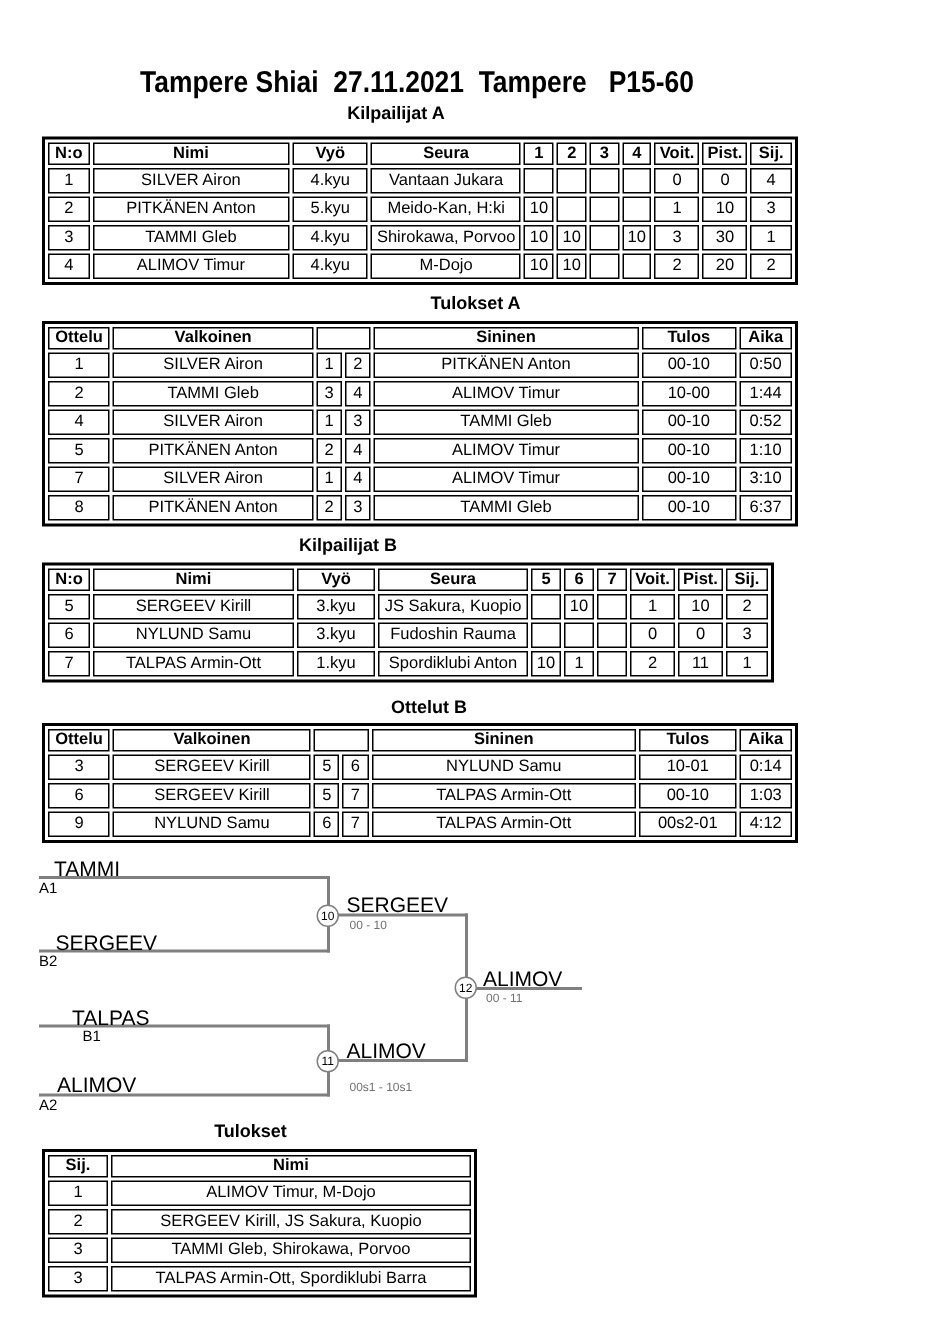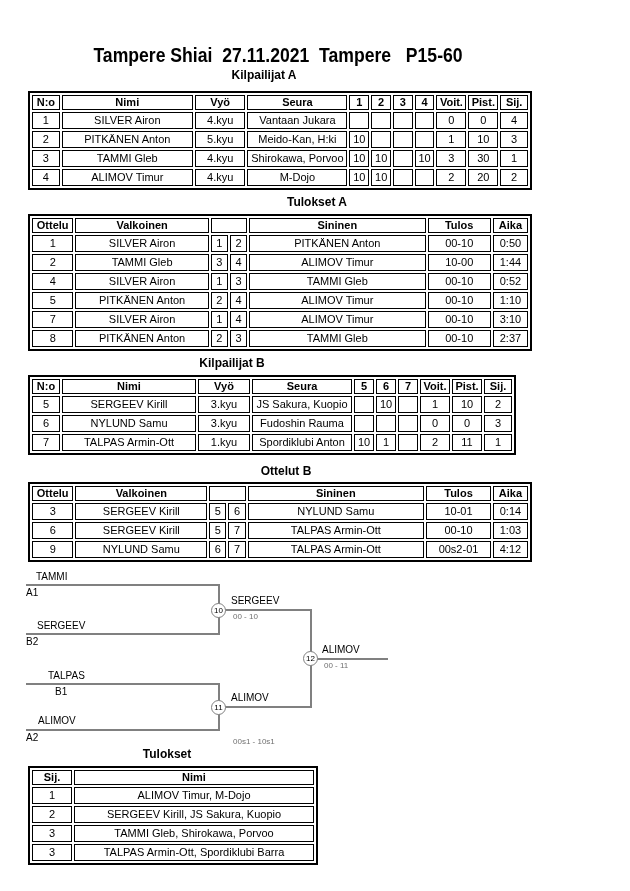--- a/index.html
+++ b/index.html
@@ -28,21 +28,21 @@
 
   #table-kilpailijat-a{left:28px;top:91px;}
   #table-ottelut-a{left:28px;top:214px;}
   #table-kilpailijat-b{left:28px;top:375px;}
   #table-ottelut-b{left:28px;top:482px;}
   #table-tulokset{left:28px;top:766px;}
 
   
   .hline{position:absolute;height:2px;background:#808080;}
   .vline{position:absolute;width:2px;background:#808080;}
-  .bname{position:absolute;font-size:10px;white-space:nowrap;}
+  .bname{position:absolute;font-size:14px;white-space:nowrap;}
   .bseed{position:absolute;font-size:10px;white-space:nowrap;}
   .bscore{position:absolute;font-size:8px;color:#707070;white-space:nowrap;}
   .mcircle{position:absolute;width:13px;height:13px;border:1px solid #808080;
     border-radius:50%;background:#fff;font-size:8px;line-height:13px;
     text-align:center;}
 </style>
 </head>
 <body>
 
 <div id="page">
@@ -214,21 +214,21 @@
           <td>3:10</td>
         </tr>
 
         <tr>
           <td>8</td>
           <td class="al">PITKÄNEN Anton</td>
           <td>2</td>
           <td>3</td>
           <td class="al">TAMMI Gleb</td>
           <td>00-10</td>
-          <td>2:37</td>
+          <td>6:37</td>
         </tr>
       </tbody>
   </table>
 
   <div class="sec-title" style="left:232px;top:356px;">Kilpailijat B</div>
 
   <table class="grid" id="table-kilpailijat-b">
     <colgroup>
         <col style="width:28px">
         <col style="width:134px">
@@ -377,21 +377,21 @@
     <div class="bseed" style="left:26px;top:686px;margin-left:29px;">B1</div>
     <div class="bname" style="left:38px;top:715px;">ALIMOV</div>
     <div class="bseed" style="left:26px;top:732px;">A2</div>
 
     <div class="mcircle" style="left:211px;top:603px;">10</div>
     <div class="bname" style="left:231px;top:595px;">SERGEEV</div>
     <div class="bscore" style="left:233px;top:612px;">00 - 10</div>
 
     <div class="mcircle" style="left:211px;top:700px;">11</div>
     <div class="bname" style="left:231px;top:692px;">ALIMOV</div>
-    <div class="bscore" style="left:233px;top:737px;">00s1 - 10s1</div>
+    <div class="bscore" style="left:233px;top:720px;">00s1 - 10s1</div>
 
     <div class="mcircle" style="left:303px;top:651px;">12</div>
     <div class="bname" style="left:322px;top:644px;">ALIMOV</div>
     <div class="bscore" style="left:324px;top:661px;">00 - 11</div>
   </div>
 
   <div class="sec-title" style="left:167px;top:747px;">Tulokset</div>
 
   <table class="grid" id="table-tulokset">
     <colgroup>

